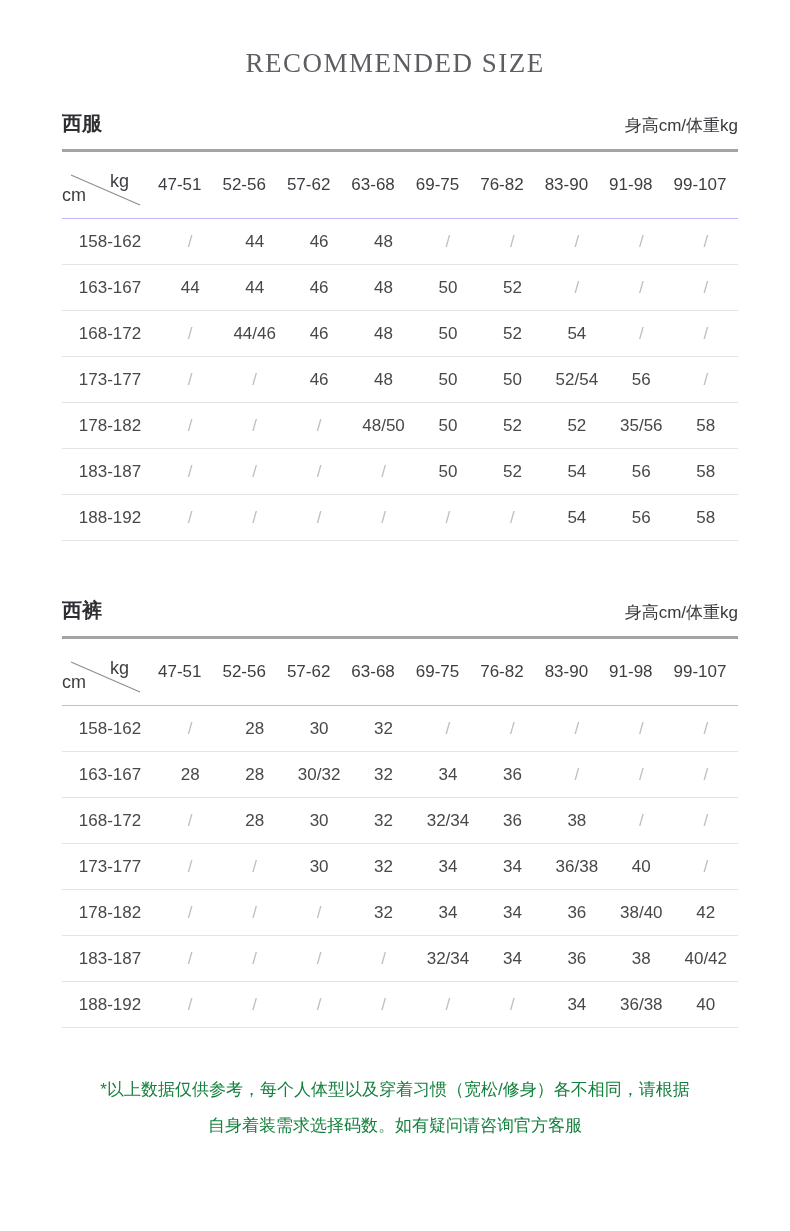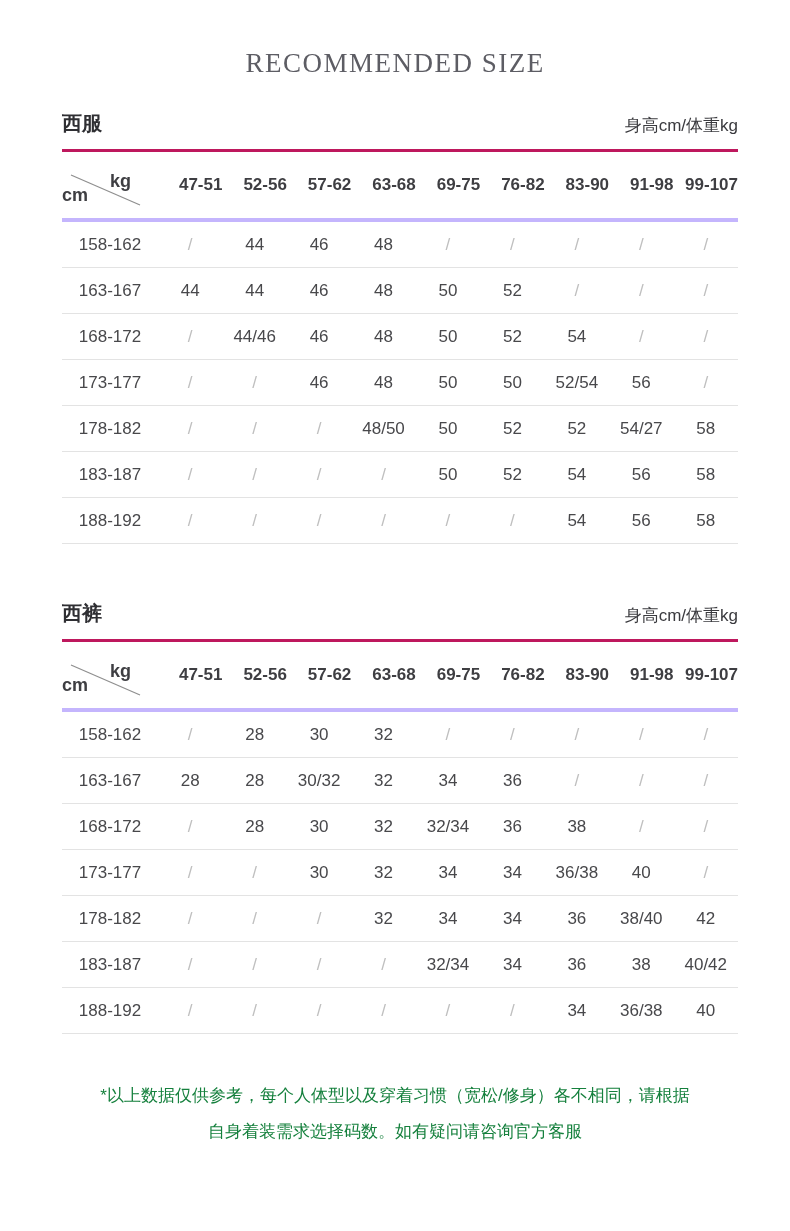--- a/index.html
+++ b/index.html
@@ -19,33 +19,33 @@
   .hero .subtitle{
     margin-top:6px; font-family:"Liberation Serif","DejaVu Serif",serif;
     font-size:27px; line-height:34px; letter-spacing:1.5px; color:#5d5d64;
   }
   
   .size-section{ margin:0 52px 0 62px; }
   .size-section.first{ margin-top:30px; }
   .size-section.second{ margin-top:56px; }
   .sec-head{
     display:flex; justify-content:space-between; align-items:flex-end;
-    padding-bottom:12px; border-bottom:3px solid #be185d;
+    padding-bottom:12px; border-bottom:3px solid #a3a3a3;
   }
   .sec-title{ font-size:20px; font-weight:600; color:#2f2f33; }
   .unit-note{ font-size:17px; color:#3a3a3e; }
   
   table.size-table{
     width:100%; border-collapse:collapse; table-layout:fixed;
   }
   table.size-table col.c0{ width:96px; }
   table.size-table thead th{
-    height:66px; padding:0; font-weight:700; font-size:17px; color:#3e3e42;
-    text-align:right; vertical-align:middle;
-    border-bottom:4px solid #c4b5fd;
+    height:66px; padding:0; font-weight:400; font-size:17px; color:#3e3e42;
+    text-align:left; vertical-align:middle;
+    border-bottom:1px solid #c4b5fd;
   }
   table.size-table tbody td{
     height:45px; padding:0; font-size:17px; color:#48484b;
     text-align:center; vertical-align:middle;
     border-bottom:1px solid #e3e3e3;
   }
   table.size-table tbody td.na{ color:#bfbfbf; }
   
   th.corner{ position:relative; }
   th.corner .diag{ position:absolute; left:0; top:0; }
@@ -156,21 +156,21 @@
           </tr>
           <tr>
             <td>178-182</td>
             <td class="na">/</td>
             <td class="na">/</td>
             <td class="na">/</td>
             <td>48/50</td>
             <td>50</td>
             <td>52</td>
             <td>52</td>
-            <td>54/27</td>
+            <td>35/56</td>
             <td>58</td>
           </tr>
           <tr>
             <td>183-187</td>
             <td class="na">/</td>
             <td class="na">/</td>
             <td class="na">/</td>
             <td class="na">/</td>
             <td>50</td>
             <td>52</td>

